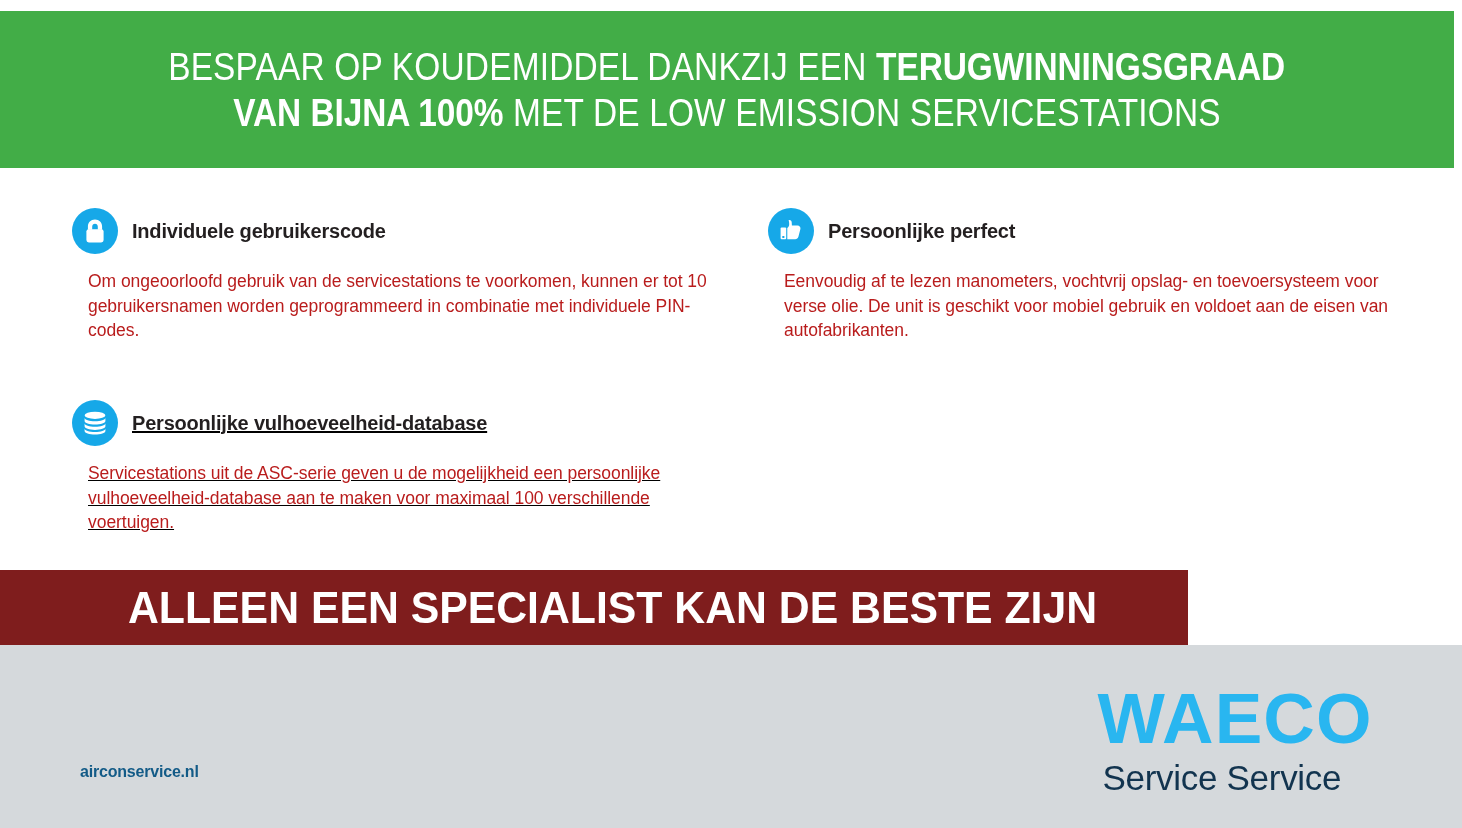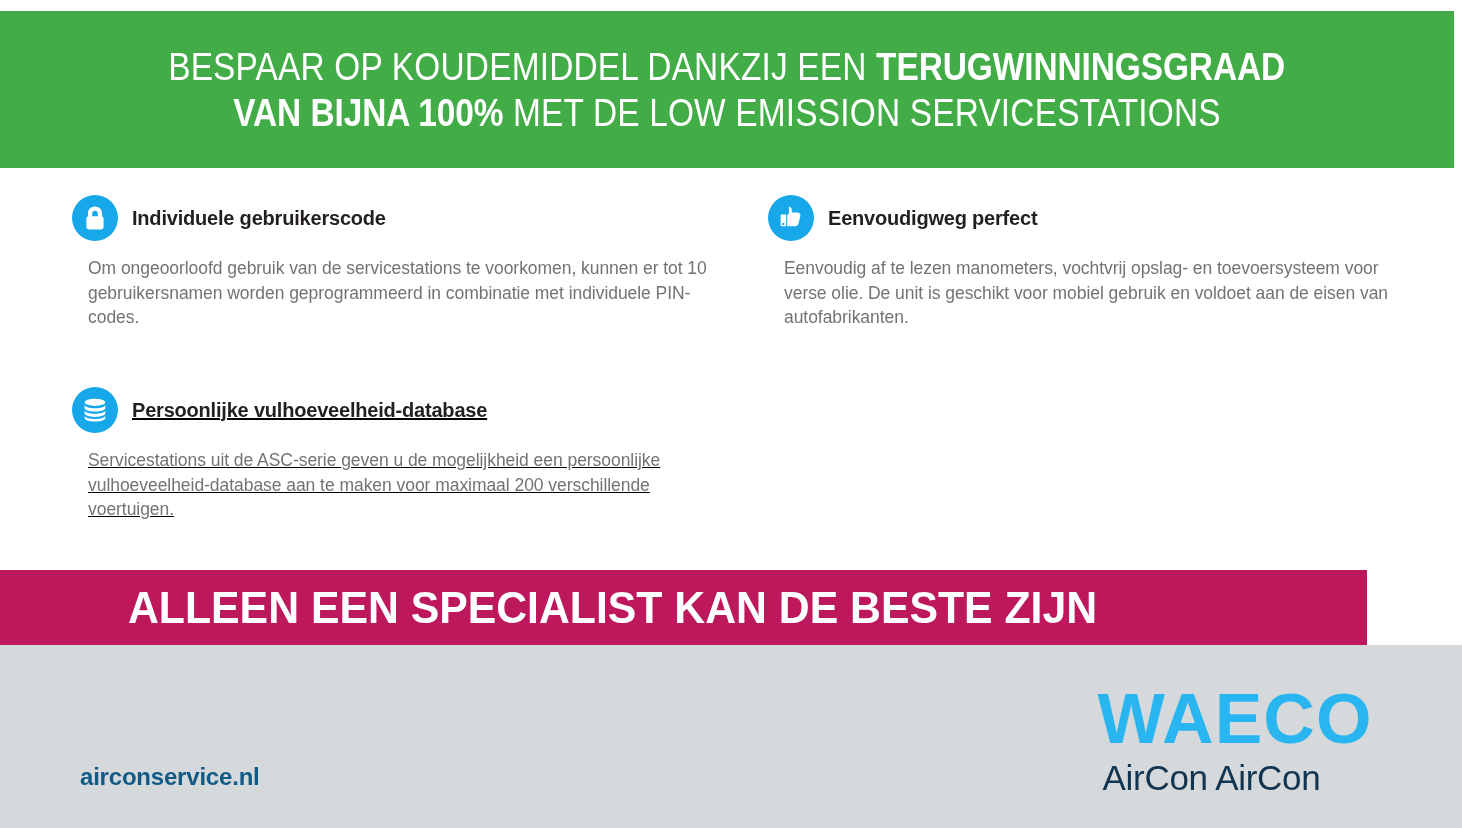--- a/index.html
+++ b/index.html
@@ -22,64 +22,64 @@
     font-family:"Liberation Sans Narrow","Liberation Sans",sans-serif;
     font-size:38px;line-height:46px;letter-spacing:.2px;
     text-align:center;white-space:nowrap;
     transform:scaleX(.88);transform-origin:center center;
   }
   .header-line .lt{font-weight:400;}
   .header-line .hv{font-weight:700;letter-spacing:-.1px;}
 
   
   .features{
-    position:absolute;left:0;top:183px;width:1386px;height:370px;padding-left:24px;
+    position:absolute;left:0;top:196px;width:1386px;height:370px;padding-left:24px;
   }
   .feature{position:absolute;}
   .f-tl{left:72px;top:11px;width:640px;}
   .f-tr{left:768px;top:11px;width:650px;}
   .f-bl{left:72px;top:203px;width:640px;text-decoration:underline;}
   .f-br{left:768px;top:203px;width:660px;}
 
   .f-head{display:flex;align-items:center;gap:14px;height:48px;}
   .icon-circle{
     width:46px;height:46px;border-radius:50%;background:#16a8e8;
     display:flex;align-items:center;justify-content:center;flex:0 0 46px;
   }
   .icon-circle svg{display:block;}
   .f-title{
     font-size:20px;font-weight:700;color:#231f20;letter-spacing:-.2px;
     white-space:nowrap;
   }
   .f-body{
     margin-top:14px;margin-left:16px;
-    font-size:17.5px;line-height:24.5px;color:#737373;
+    font-size:17.5px;line-height:24.5px;color:#b91c1c;
     letter-spacing:-.05px;
   }
 
   
   .blue-band{
-    position:absolute;left:0;top:570px;width:1367px;height:75px;
-    background:#be185d;display:flex;align-items:center;
+    position:absolute;left:0;top:570px;width:1188px;height:75px;
+    background:#7f1d1d;display:flex;align-items:center;
   }
   .blue-text{
     margin-left:128px;color:#ffffff;
     font-family:"Liberation Sans Narrow","Liberation Sans",sans-serif;
     font-weight:700;font-size:45px;line-height:45px;letter-spacing:0px;
     white-space:nowrap;transform:scaleX(.95);transform-origin:left center;
   }
 
   
   .footer{
     position:absolute;left:0;top:645px;width:1462px;height:183px;
     background:#d5d9dc;
   }
   .site-url{
     position:absolute;left:80px;top:763px;
-    font-size:24px;font-weight:700;color:#135b87;letter-spacing:-.2px;
+    font-size:16px;font-weight:700;color:#135b87;letter-spacing:-.2px;
   }
   .logo{
     position:absolute;right:90px;top:686px;text-align:left;
   }
   .logo-mark{
     color:#29b6f0;font-weight:700;font-size:70px;line-height:66px;
     letter-spacing:1px;transform:scaleX(1.02);transform-origin:right center;
   }
   .logo-sub{
     color:#12344f;font-weight:400;font-size:35px;line-height:40px;
@@ -117,49 +117,49 @@
 
     <div class="feature f-tr">
       <div class="f-head">
         <span class="icon-circle">
           <svg width="28" height="28" viewBox="0 0 28 28" aria-hidden="true">
             <path d="M11.6 3.2c1.5-.5 3 .5 3.1 2.1l.2 3.1 5.6 0c2 0 3.4 1.8 2.9 3.7l-2 7.6c-.4 1.5-1.7 2.5-3.2 2.5H10.3V10.9c1.3-.9 2-2.2 1.9-3.9l-.1-1.6c0-.9-.4-1.6-.5-2.2z" fill="#ffffff"></path>
             <rect x="3.6" y="10.6" width="5.6" height="11.6" rx="1" fill="#ffffff"></rect>
             <rect x="5.3" y="18.9" width="2.1" height="2.1" rx=".6" fill="#16a8e8"></rect>
           </svg>
         </span>
-        <span class="f-title">Eenvoudigweg perfect</span>
+        <span class="f-title">Persoonlijke perfect</span>
       </div>
       <div class="f-body">Eenvoudig af te lezen manometers, vochtvrij opslag- en toevoersysteem voor verse olie. De unit is geschikt voor mobiel gebruik en voldoet aan de eisen van autofabrikanten.</div>
     </div>
 
     <div class="feature f-bl">
       <div class="f-head">
         <span class="icon-circle">
           <svg width="28" height="26" viewBox="0 0 28 26" aria-hidden="true">
             <ellipse cx="14" cy="5.3" rx="10.4" ry="3.6" fill="#ffffff"></ellipse>
             <path d="M3.6 7.8v3.1c0 2 4.7 3.6 10.4 3.6s10.4-1.6 10.4-3.6V7.8c0 2-4.7 3.5-10.4 3.5S3.6 9.8 3.6 7.8z" fill="#ffffff"></path>
             <path d="M3.6 13.2v3.1c0 2 4.7 3.6 10.4 3.6s10.4-1.6 10.4-3.6v-3.1c0 2-4.7 3.5-10.4 3.5S3.6 15.2 3.6 13.2z" fill="#ffffff"></path>
             <path d="M3.6 18.6v2.3c0 2 4.7 3.6 10.4 3.6s10.4-1.6 10.4-3.6v-2.3c0 2-4.7 3.5-10.4 3.5S3.6 20.6 3.6 18.6z" fill="#ffffff"></path>
           </svg>
         </span>
         <span class="f-title">Persoonlijke vulhoeveelheid-database</span>
       </div>
-      <div class="f-body">Servicestations uit de ASC-serie geven u de mogelijkheid een persoonlijke vulhoeveelheid-database aan te maken voor maximaal 200 verschillende voertuigen.</div>
+      <div class="f-body">Servicestations uit de ASC-serie geven u de mogelijkheid een persoonlijke vulhoeveelheid-database aan te maken voor maximaal 100 verschillende voertuigen.</div>
     </div>
 
     <div class="feature f-br">
     </div>
 
   </div>
 
   <div class="blue-band">
     <div class="blue-text">ALLEEN EEN SPECIALIST KAN DE BESTE ZIJN</div>
   </div>
 
   <div class="footer"></div>
   <div class="site-url">airconservice.nl</div>
   <div class="logo">
     <div class="logo-mark">WAECO</div>
-    <div class="logo-sub">AirCon AirCon</div>
+    <div class="logo-sub">Service Service</div>
   </div>
 
 </div>
 
 </body></html>

